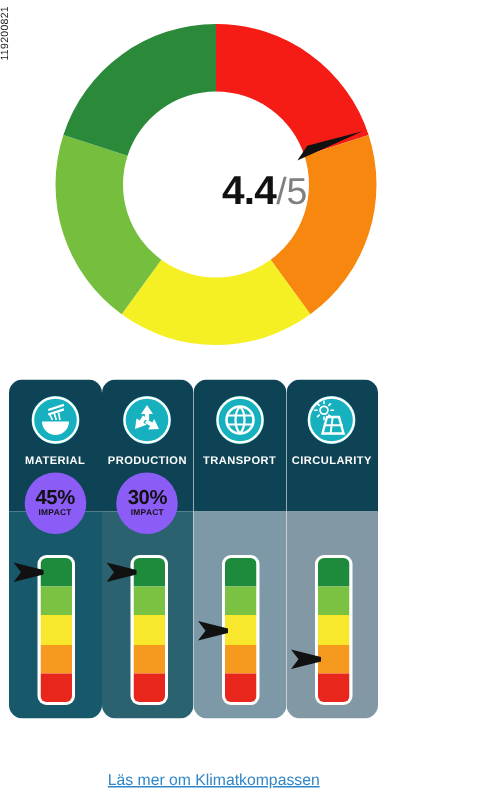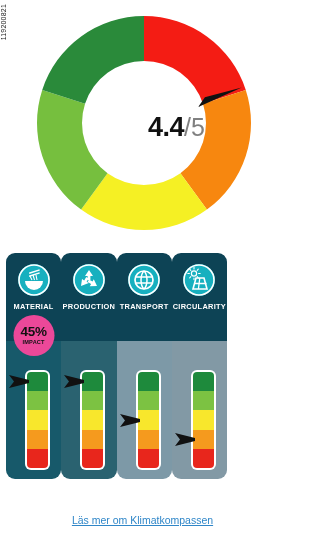--- a/index.html
+++ b/index.html
@@ -69,21 +69,21 @@
     font-size: 25px;
     font-weight: normal;
     color: #808080;
   }
 
   
   #cards {
     position: absolute;
     left: 6px;
     top: 253px;
-    width: 221px;
+    width: 246px;
     height: 226px;
     display: flex;
     justify-content: space-between;
   }
   .card {
     width: 63px;
     height: 226px;
     border-radius: 9px;
     position: relative;
     overflow: hidden;
@@ -117,21 +117,21 @@
     letter-spacing: 0.3px;
   }
   .impact-badge {
     position: absolute;
     left: 50%;
     top: 62px;
     transform: translateX(-50%);
     width: 41px;
     height: 41px;
     border-radius: 50%;
-    background: #ec4899;
+    background: #8b5cf6;
     display: flex;
     flex-direction: column;
     align-items: center;
     justify-content: center;
     line-height: 1;
     z-index: 3;
   }
   .impact-pct {
     font-size: 13.5px;
     font-weight: bold;
@@ -266,20 +266,24 @@
           <div class="band" style="background: rgb(30, 138, 60);"></div>
           <div class="band" style="background: rgb(124, 194, 66);"></div>
           <div class="band" style="background: rgb(248, 231, 44);"></div>
           <div class="band" style="background: rgb(245, 154, 30);"></div>
           <div class="band" style="background: rgb(232, 38, 28);"></div>
         </div>
       </div>
       <div class="gauge-pointer" style="top: 120.1px;"><svg viewBox="0 0 22 17" width="22" height="17">
             <path d="M0 2 L20 7 L20 10 L0 15 L5 8.5 Z" fill="#111111"></path>
           </svg></div>
+      <div class="impact-badge">
+        <div class="impact-pct">30%</div>
+        <div class="impact-label">IMPACT</div>
+      </div>
     </div>
     <div class="card">
       <div class="card-head"></div>
       <div class="card-body" style="background: rgb(125, 153, 167);"></div>
       <div class="card-icon"><svg viewBox="0 0 36 36" width="36" height="36">
        <circle cx="18" cy="18" r="16" fill="#17b0bf"></circle>
        <circle cx="18" cy="18" r="15" fill="none" stroke="#ffffff" stroke-width="1.6"></circle>
        <circle cx="18" cy="18" r="9" fill="none" stroke="#ffffff" stroke-width="1.7"></circle>
                  <path d="M18 9 c-4 4 -4 14 0 18" fill="none" stroke="#ffffff" stroke-width="1.5"></path>
                  <path d="M18 9 c4 4 4 14 0 18" fill="none" stroke="#ffffff" stroke-width="1.5"></path>

